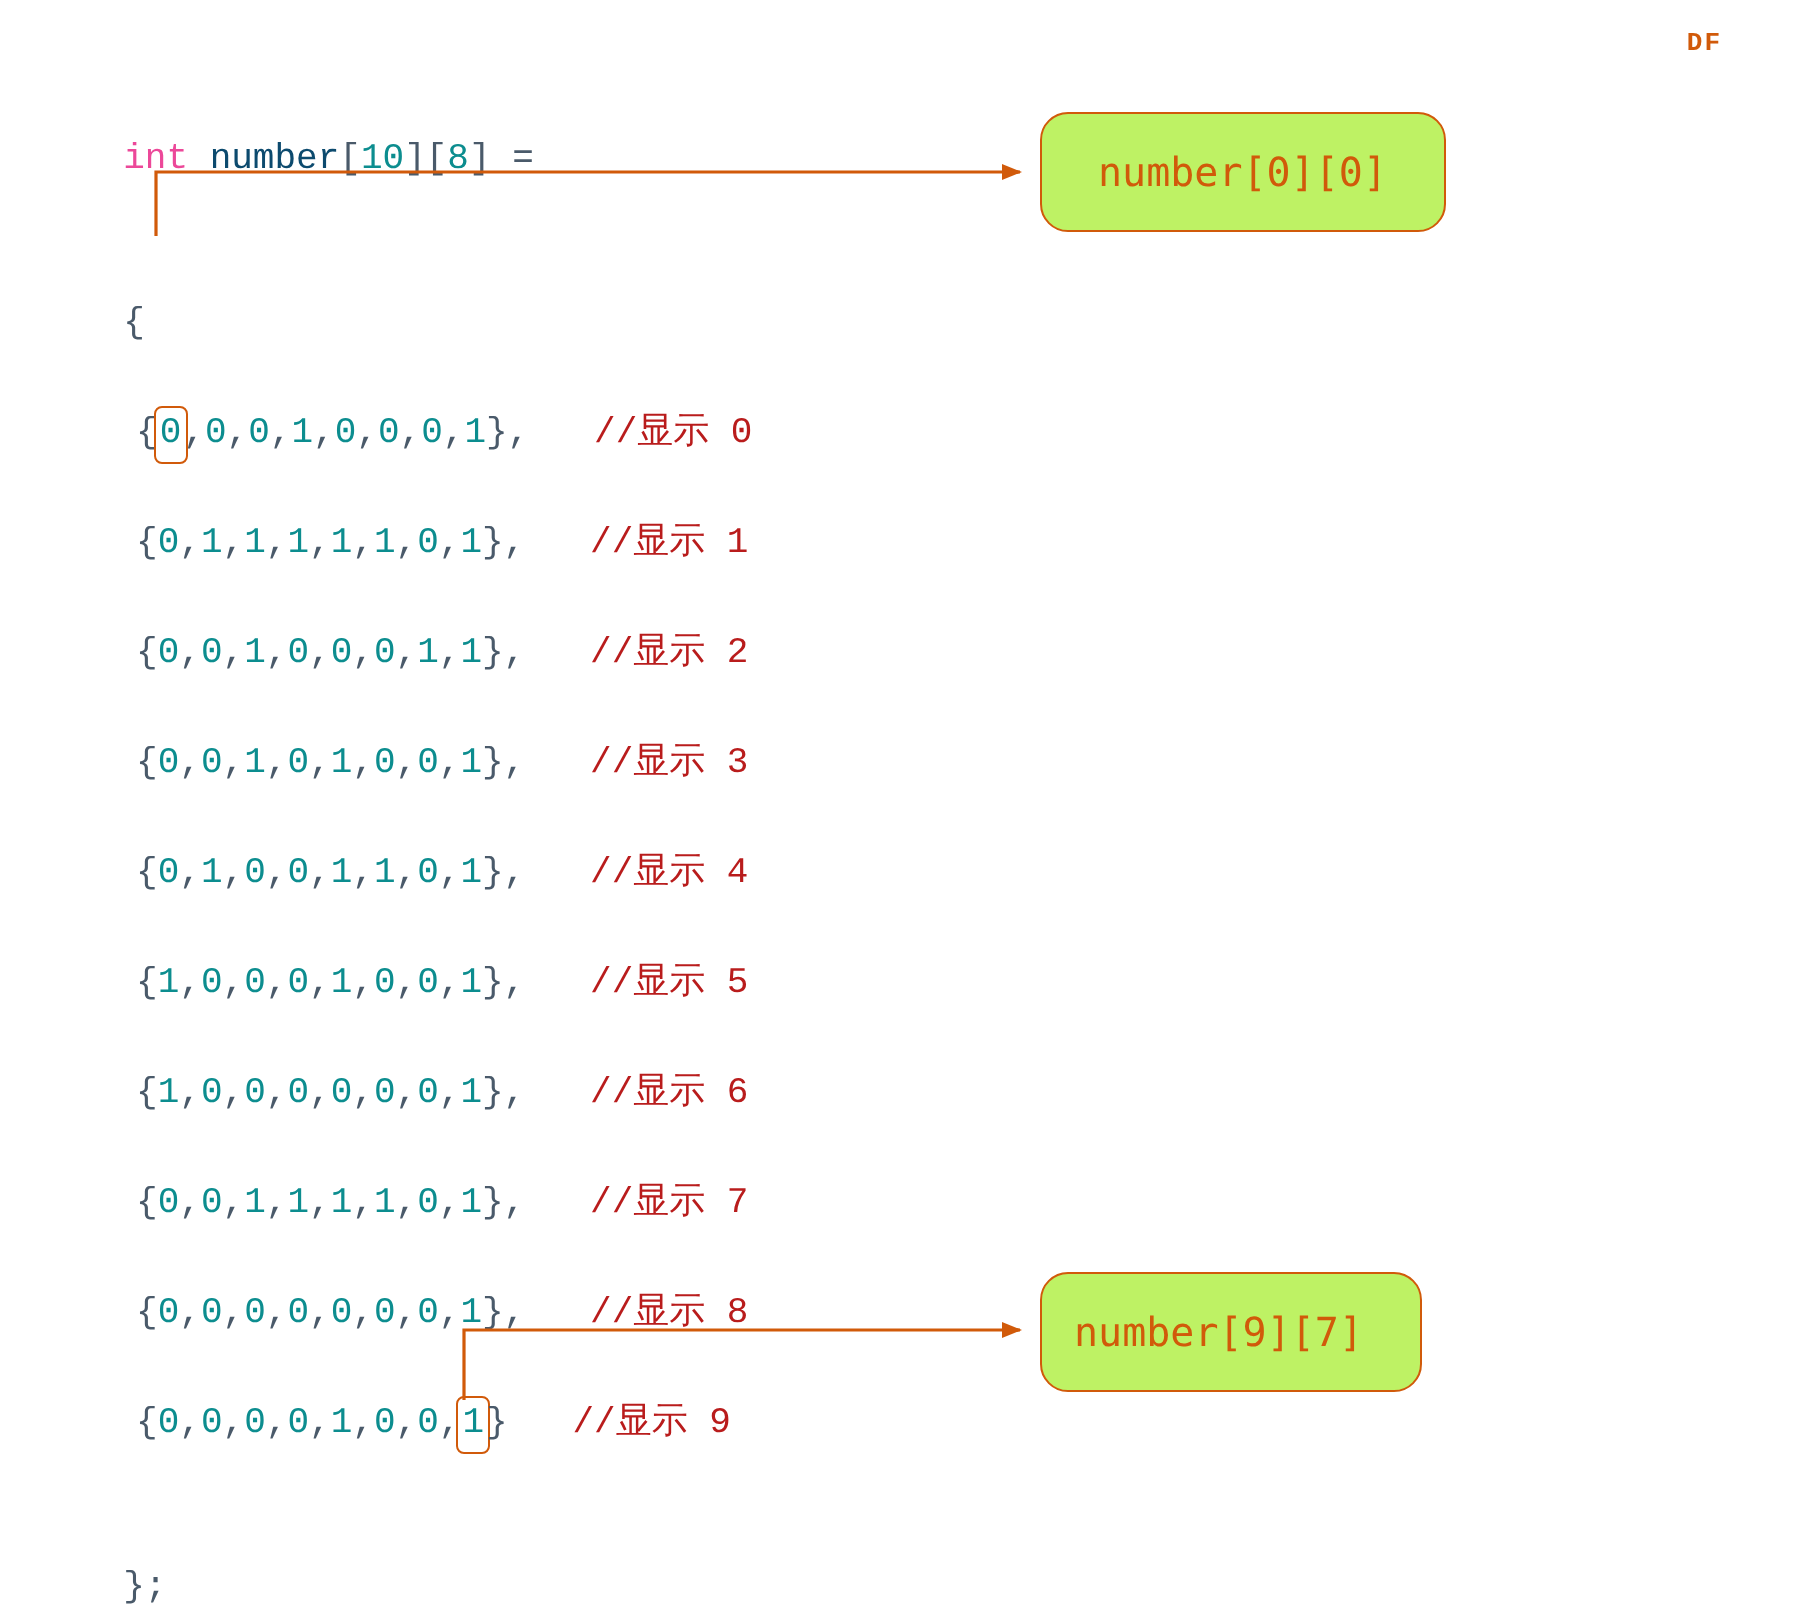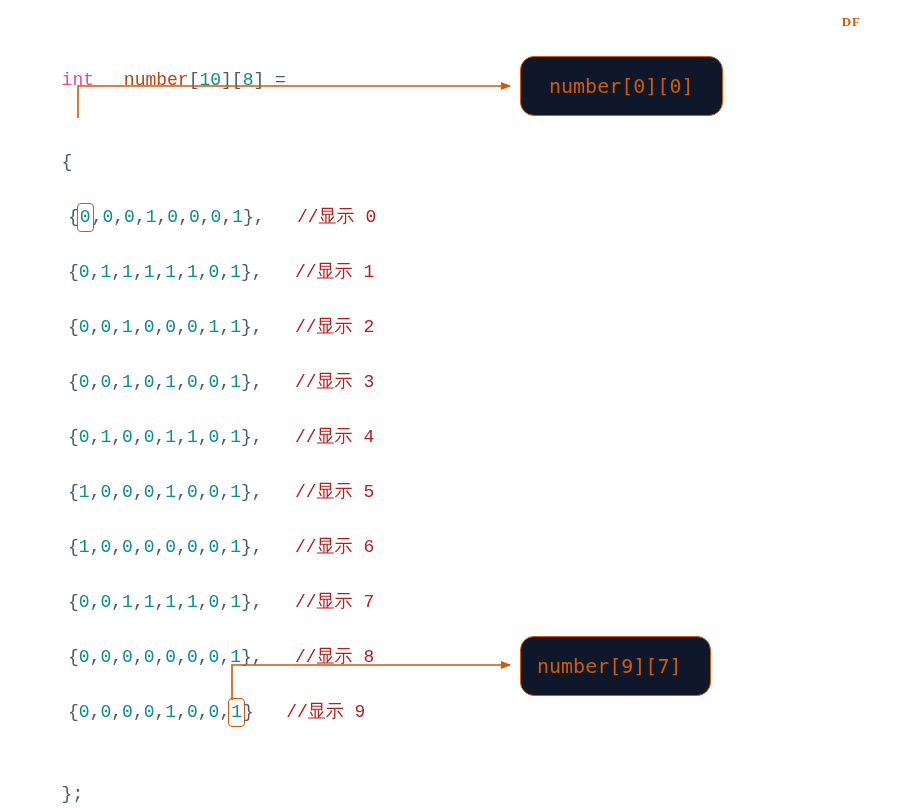--- a/index.html
+++ b/index.html
@@ -12,50 +12,50 @@
     box-sizing: border-box;
     position: relative;
     line-height: 1.5;
   }
   .code-line {
     white-space: pre;
     margin-bottom: 28px;
     position: relative;
   }
   .kw-int { color: #ec4899; }
-  .ident { color: #c2410c; margin-left: 19px; }
+  .ident { color: #0c4a6e; }
   .num { color: #0c8d8f; }
   .punct { color: #4a5a6a; }
   .comment { color: #b91c1c; }
   .indent { display:inline-block; width: 28px; }
   .highlight-box {
     display: inline-block;
     border: 1.5px solid #d15a0a;
     border-radius: 4px;
     padding: 0 2px;
     margin: -2px -2px;
   }
   .watermark {
     position: absolute;
     top: 12px;
     right: 36px;
     color: #d15a0a;
     font-size: 13px;
     font-weight: bold;
-    font-family: Liberation Serif, serif;
+    font-family: Liberation Mono, monospace;
     letter-spacing: 1px;
   }
   .callout {
     position: absolute;
     border: 1.5px solid #d15a0a;
     border-radius: 14px;
     padding: 14px 28px;
     color: #d15a0a;
     font-size: 20px;
-    background: #0f172a;
+    background: #bef264;
     font-family: "Consolas", "Monaco", monospace;
   }
   .callout-top {
     top: 56px;
     left: 520px;
   }
   .callout-bottom {
     top: 636px;
     left: 520px;
     padding-left: 16px;

